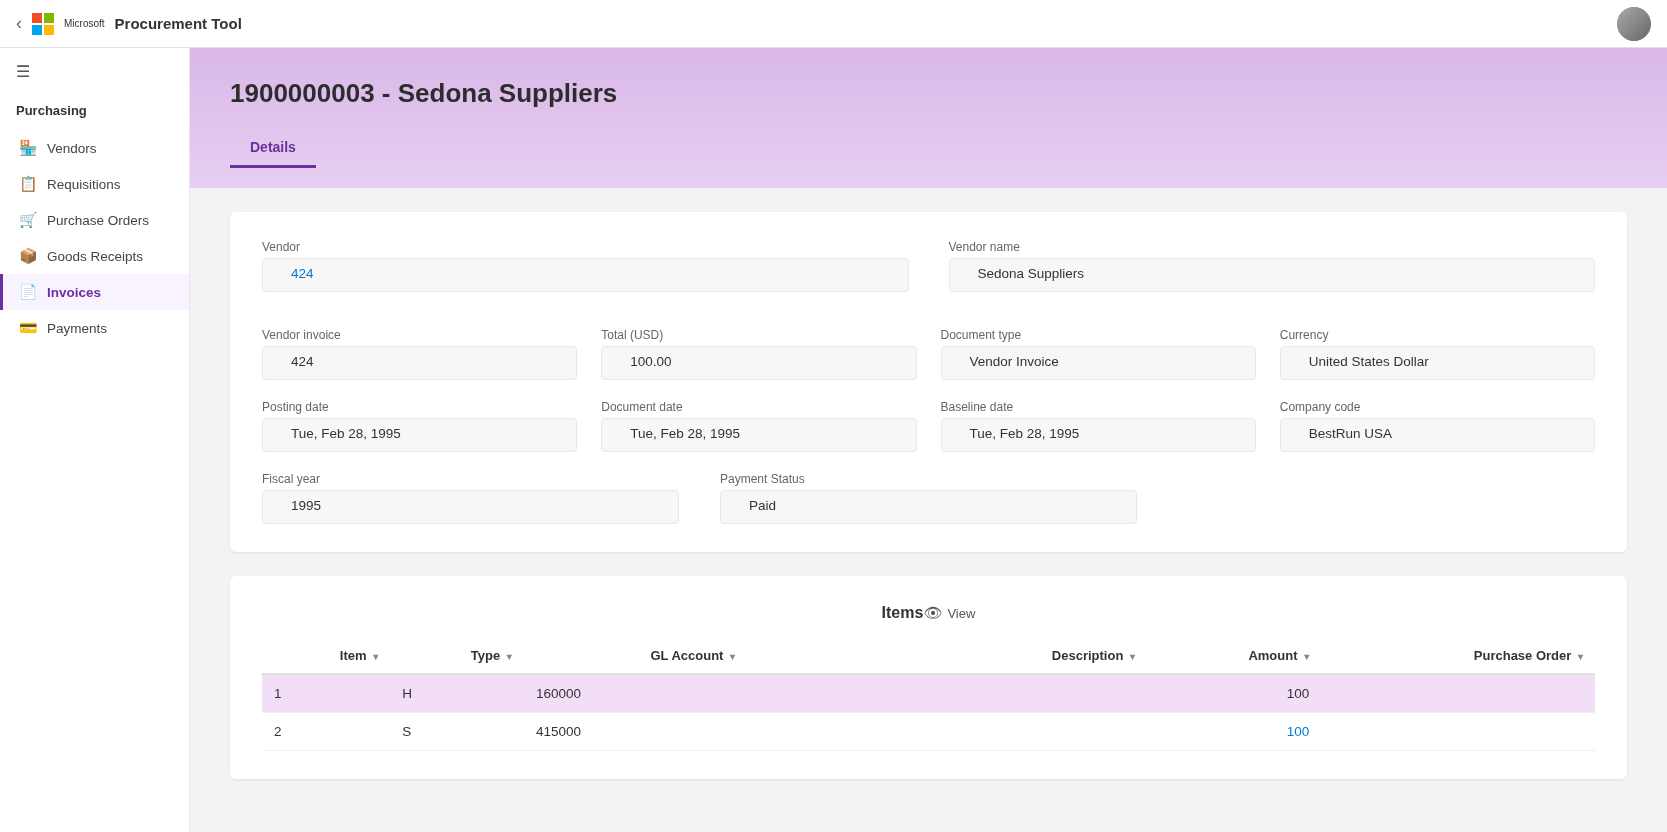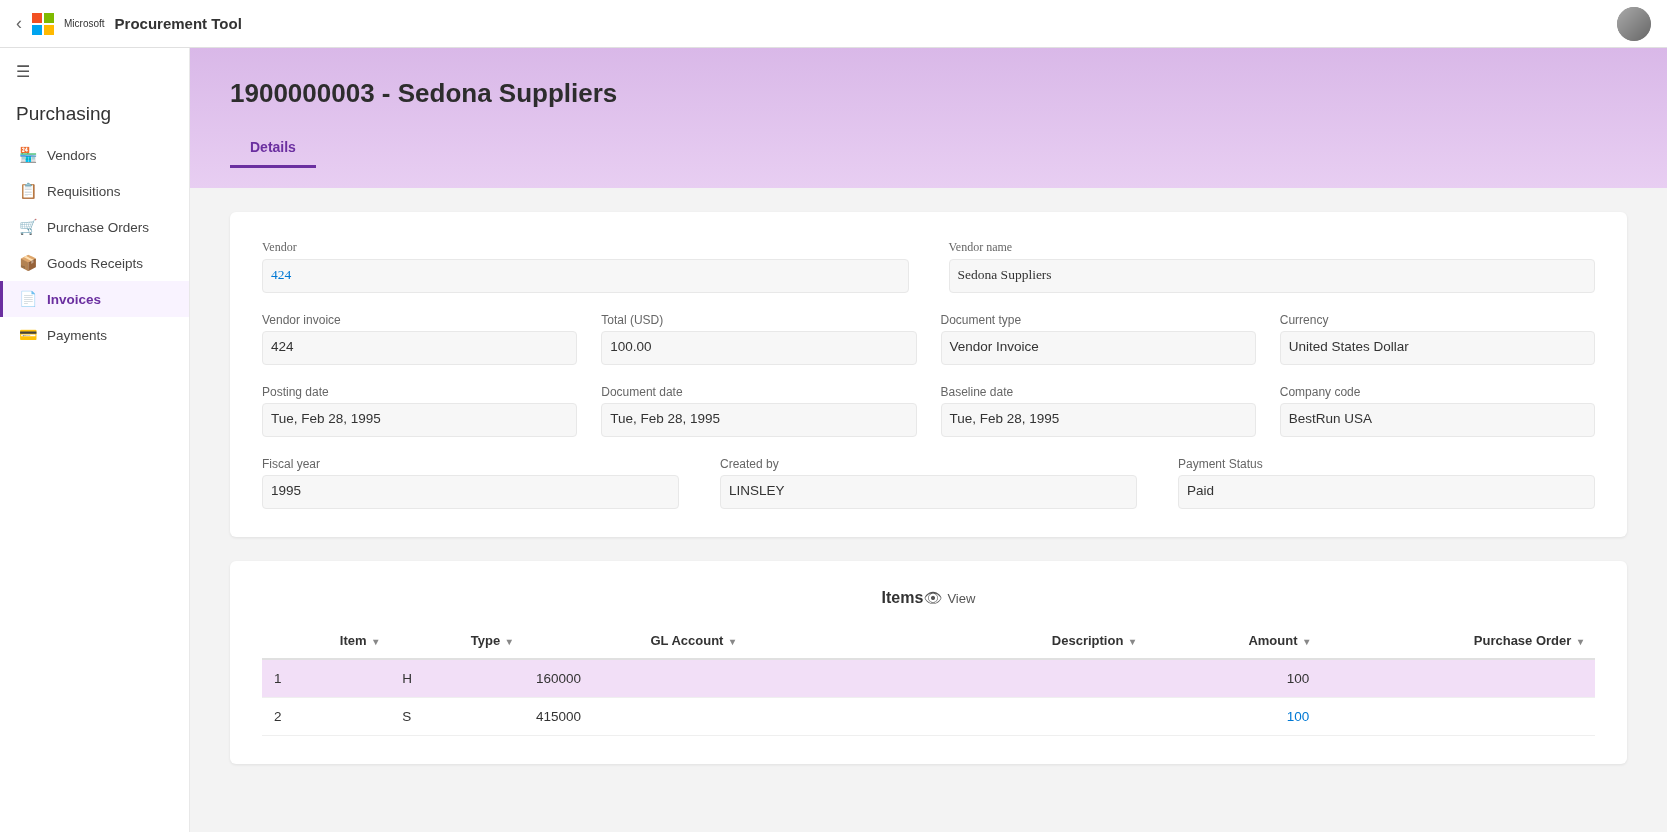--- a/index.html
+++ b/index.html
@@ -25,21 +25,21 @@
 
     
     .main-layout { display: flex; flex: 1; overflow: hidden; }
 
     
     .sidebar {
       width: 190px; background: #fff; border-right: 1px solid #e8e8e8;
       display: flex; flex-direction: column; flex-shrink: 0; overflow-y: auto;
     }
     .sidebar-hamburger { padding: 14px 16px; cursor: pointer; font-size: 16px; color: #555; }
-    .sidebar-section-title { font-size: 19px; font-weight: 400; color: #333; padding: 8px 16px 12px; }
+    .sidebar-section-title { font-size: 13px; font-weight: 700; color: #333; padding: 8px 16px 12px; }
     .sidebar-item {
       display: flex; align-items: center; gap: 10px;
       padding: 9px 16px; cursor: pointer; color: #444; font-size: 13.5px;
       border-left: 3px solid transparent;
     }
     .sidebar-item.active { color: #6b2fa0; font-weight: 600; border-left: 3px solid #6b2fa0; background: #f9f3ff; }
     .sidebar-icon { font-size: 15px; width: 18px; text-align: center; }
 
     
     .content { flex: 1; overflow-y: auto; background: #f3f3f3; }
@@ -63,21 +63,21 @@
 
     .card {
       background: #fff; border-radius: 6px;
       box-shadow: 0 1px 3px rgba(0,0,0,0.08);
       padding: 28px 32px;
     }
     .field-group { display: flex; flex-direction: column; gap: 4px; }
     .field-label { font-size: 12px; color: #666; font-weight: 400; }
     .field-value {
       background: #f7f7f7; border: 1px solid #e8e8e8; border-radius: 4px;
-      padding: 7px 8px; font-size: 13.5px; color: #333; min-height: 34px;
+      padding: 7px 28px; font-size: 13.5px; color: #333; min-height: 34px;
     }
     .field-value.link { color: #0078d4; cursor: pointer; }
 
     
     .section-header { display: flex; align-items: center; justify-content: center; margin-bottom: 16px; }
     .section-title { font-size: 16px; font-weight: 600; color: #333; }
     .view-btn { display: flex; align-items: center; gap: 5px; color: #555; font-size: 13px; cursor: pointer; background: none; border: none; }
 
     
     table { width: 100%; border-collapse: collapse; }
@@ -150,21 +150,21 @@
       <div class="page-title">1900000003 - Sedona Suppliers</div>
       <div class="tabs">
         <div class="tab active">Details</div>
       </div>
     </div>
 
     <div class="cards-area">
 
       <div class="card">
 
-        <div style="display:grid;grid-template-columns:1fr 1fr;gap:20px 40px;margin-bottom:20px;font-family:Liberation Serif, serif;">
+        <div style="display:grid;grid-template-columns:1fr 1fr;gap:20px 40px;margin-bottom:36px;">
           <div class="field-group">
             <span class="field-label">Vendor</span>
             <div class="field-value link">424</div>
           </div>
           <div class="field-group">
             <span class="field-label">Vendor name</span>
             <div class="field-value">Sedona Suppliers</div>
           </div>
         </div>
 
@@ -203,24 +203,20 @@
           <div class="field-group">
             <span class="field-label">Company code</span>
             <div class="field-value">BestRun USA</div>
           </div>
         </div>
 
         <div style="display:grid;grid-template-columns:1fr 1fr 1fr;gap:20px 41px;">
           <div class="field-group">
             <span class="field-label">Fiscal year</span>
             <div class="field-value">1995</div>
-          </div>
-          <div class="field-group">
-            <span class="field-label">Created by</span>
-            <div class="field-value">LINSLEY</div>
           </div>
           <div class="field-group">
             <span class="field-label">Payment Status</span>
             <div class="field-value">Paid</div>
           </div>
         </div>
 
       </div>
 
       <div class="card">

